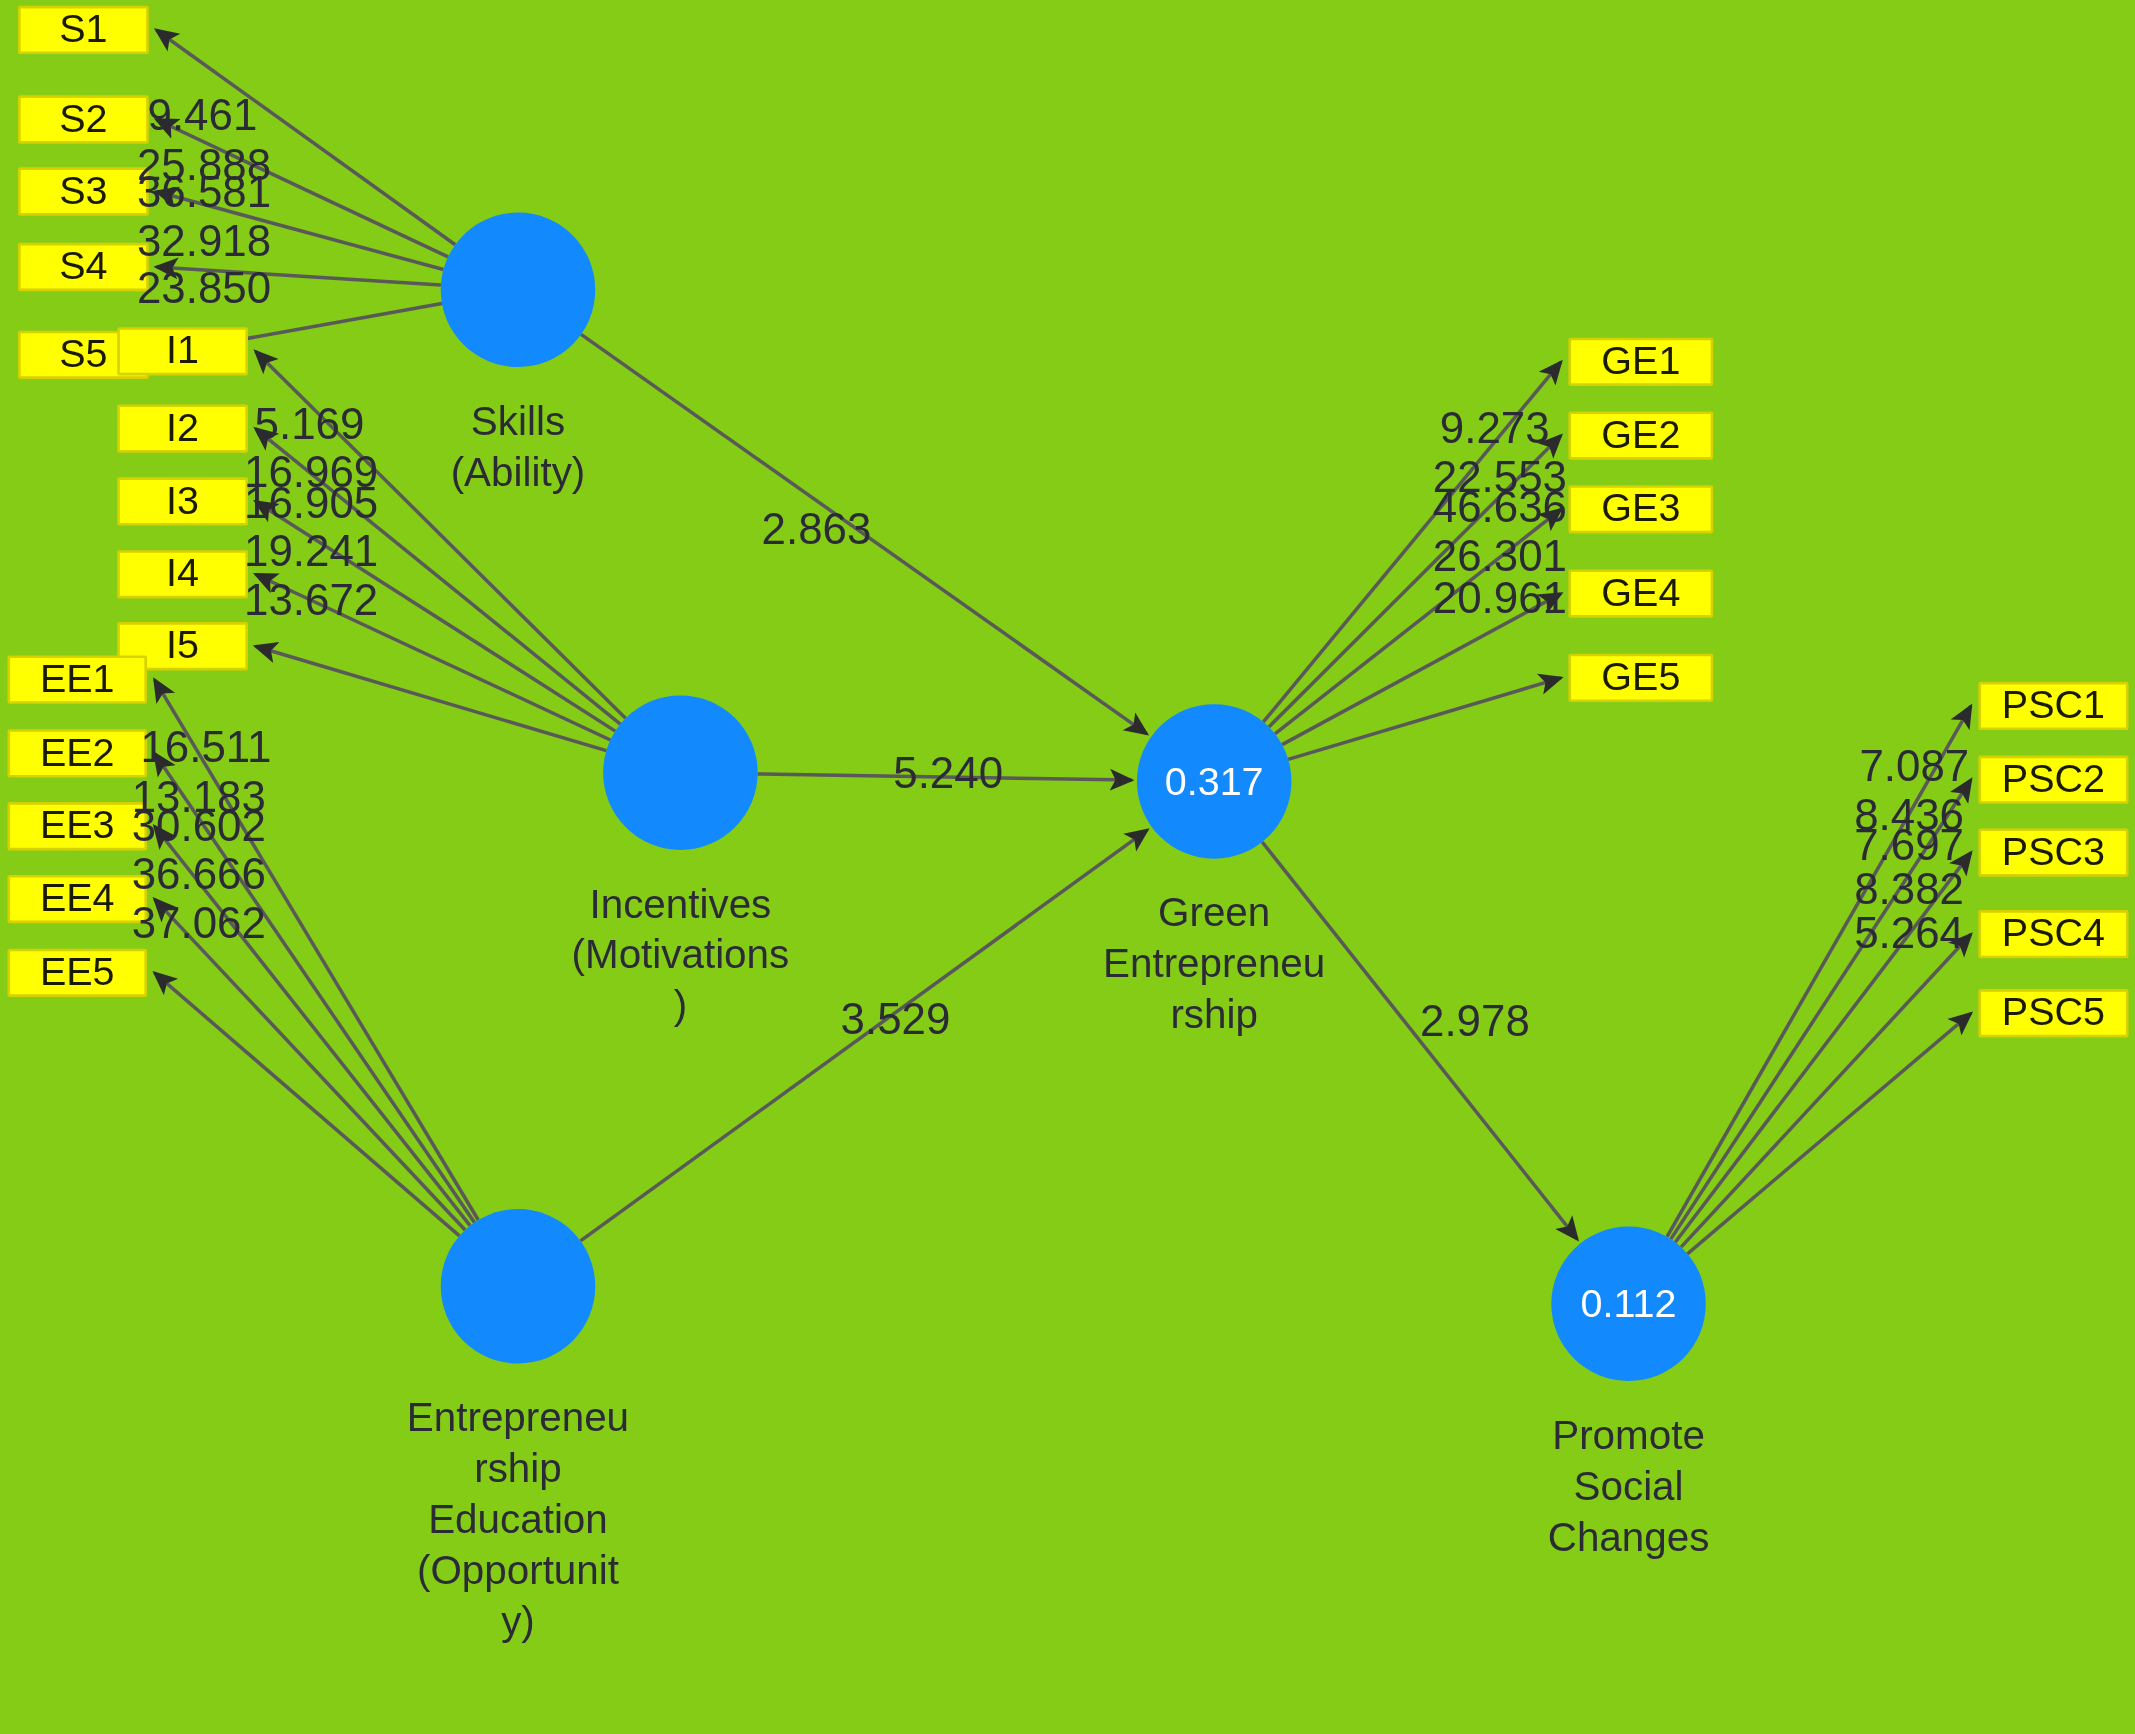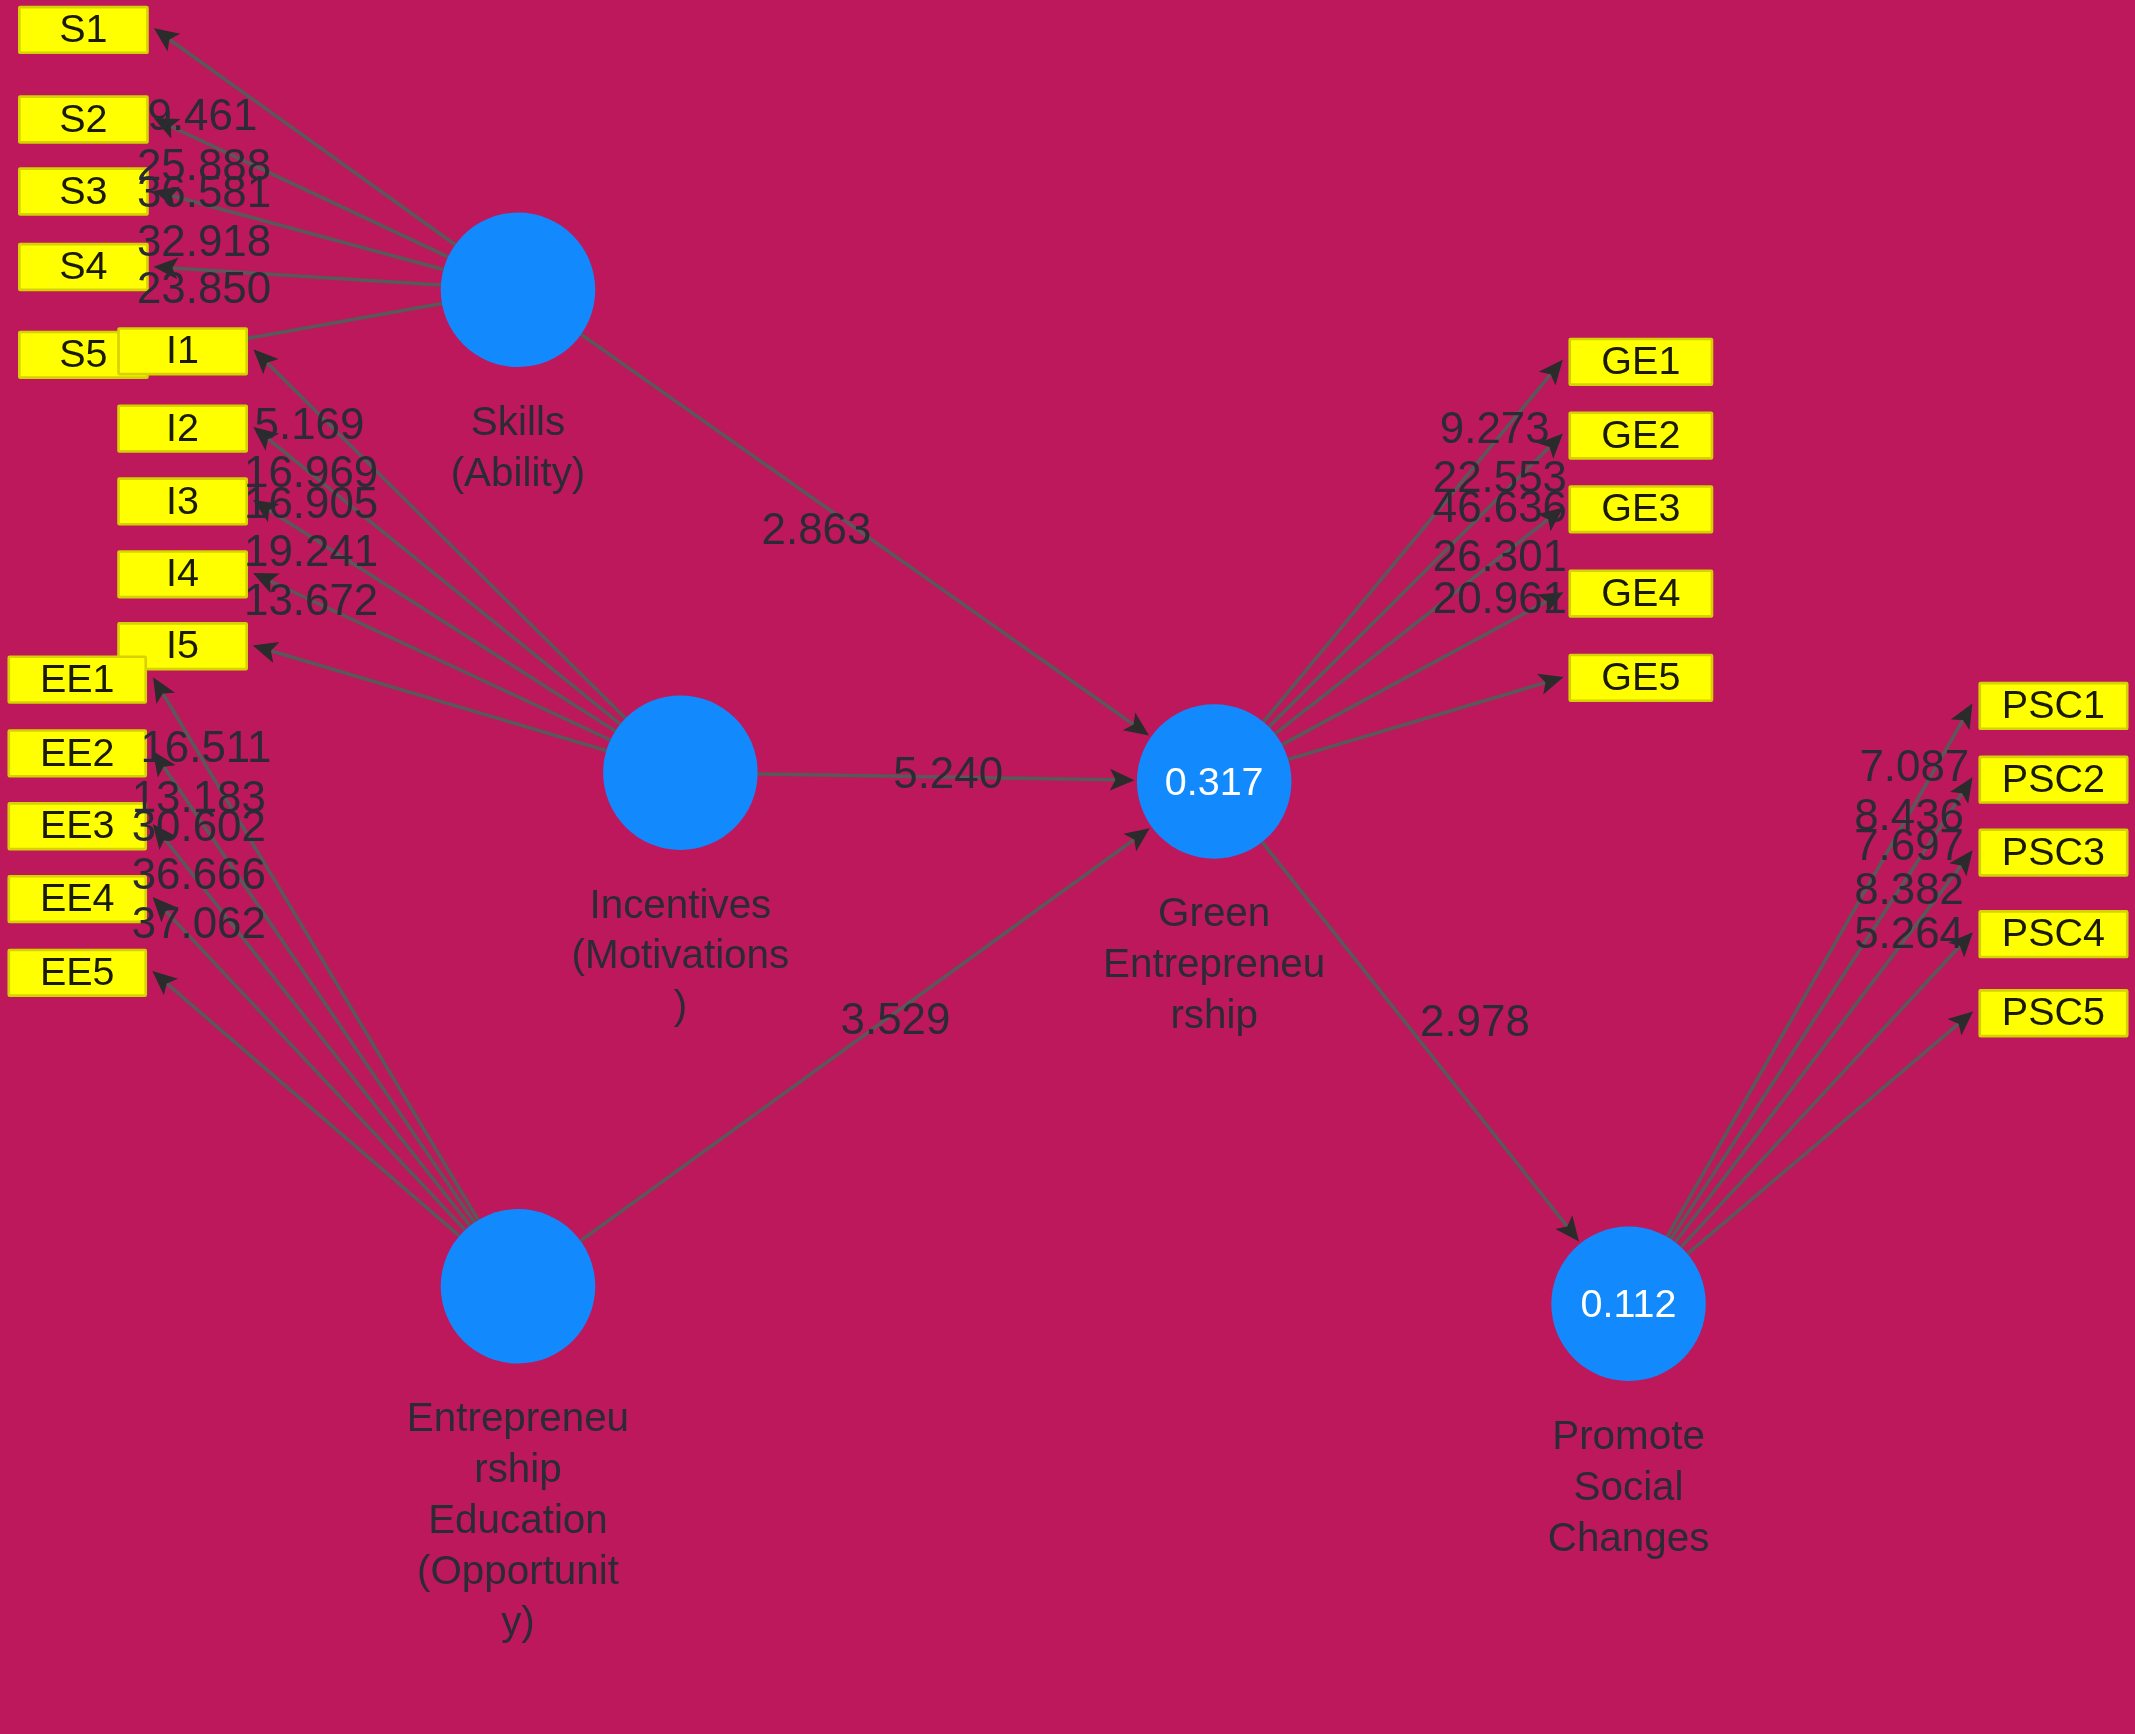--- a/index.html
+++ b/index.html
@@ -4,21 +4,21 @@
 <style>
   html, body {
     margin: 0;
     padding: 0;
     background: #ffffff;
   }
   #canvas-wrap {
     position: relative;
     width: 2136px;
     height: 1735px;
-    background: #be185d;
+    background: #84cc16;
     overflow: hidden;
     font-family: "Liberation Sans", sans-serif;
   }
   svg#sem {
     position: absolute;
     top: 0;
     left: 0;
     width: 2136px;
     height: 1735px;
     display: block;

